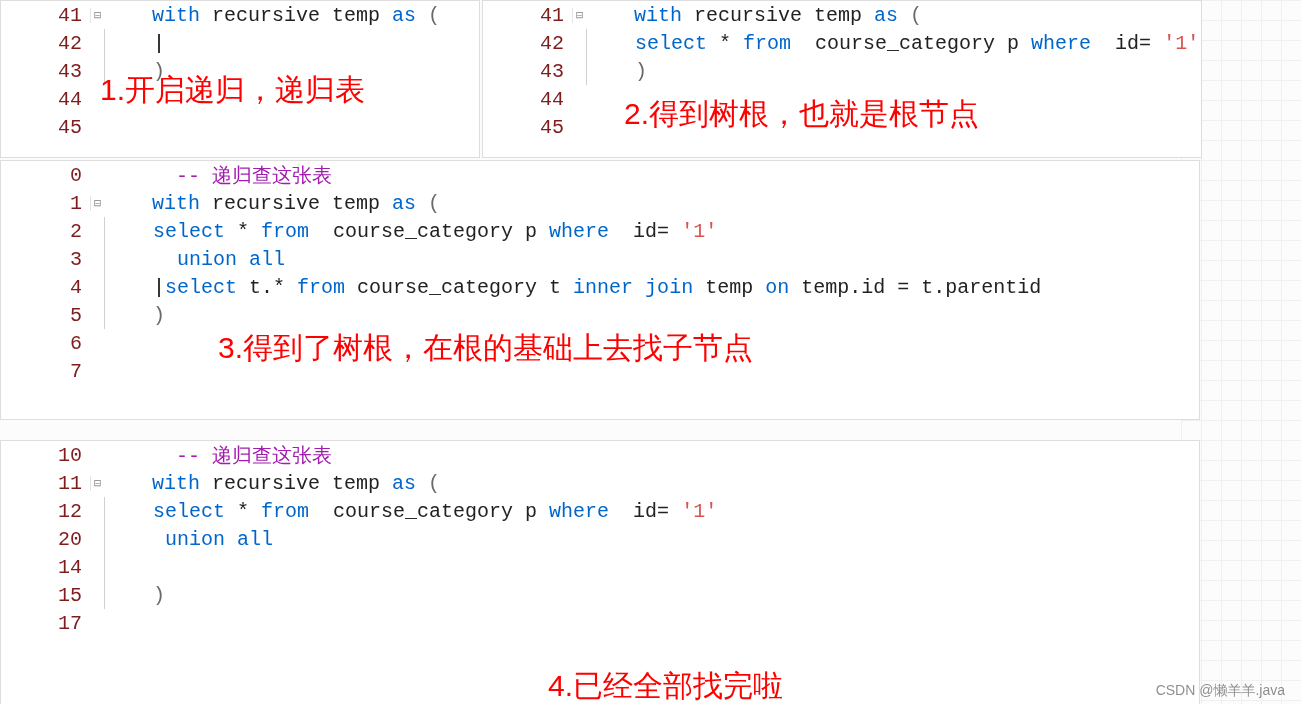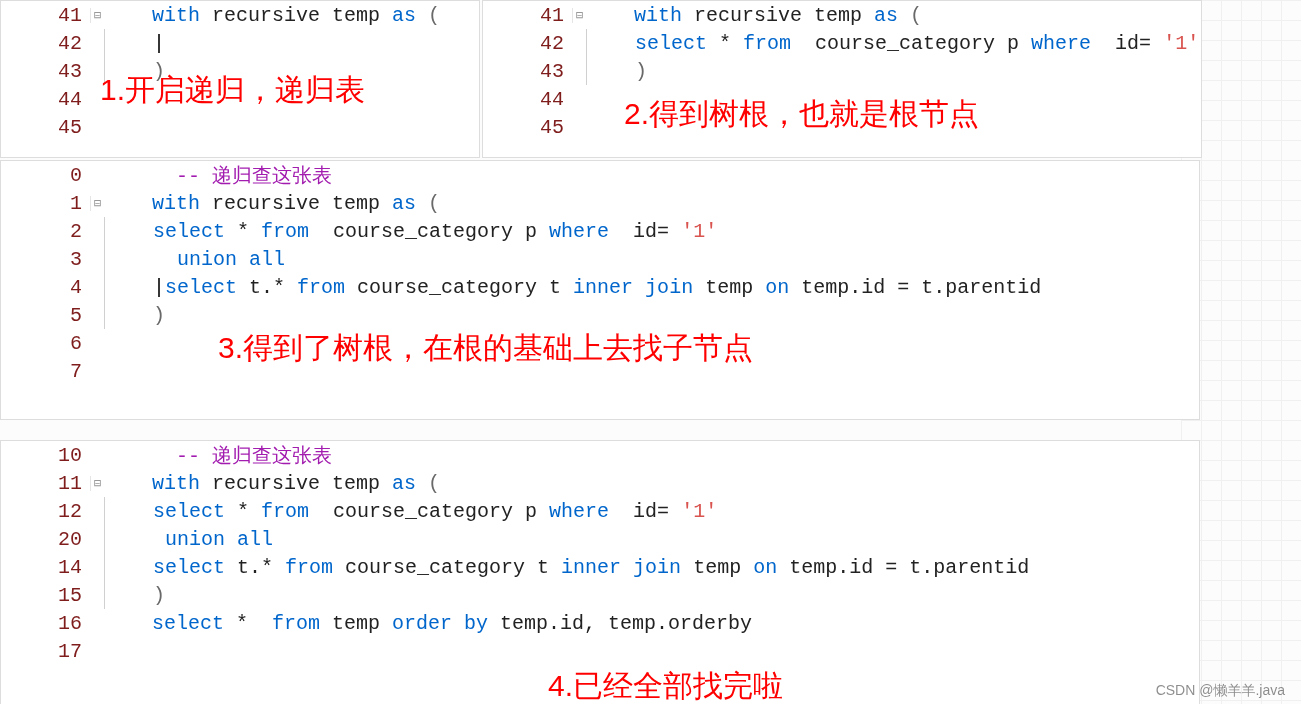--- a/index.html
+++ b/index.html
@@ -119,23 +119,22 @@
     <div class="line"><span class="ln">4</span><span class="fold"></span><span class="guide"></span><span class="code"><span style="color: rgb(0, 0, 0);">|</span><span class="kw">select</span><span class="id"> t.* </span><span class="kw">from</span><span class="id"> course_category t </span><span class="kw">inner join</span><span class="id"> temp </span><span class="kw">on</span><span class="id"> temp.id = t.parentid</span></span></div>
     <div class="line"><span class="ln">5</span><span class="fold"></span><span class="guide"></span><span class="code"><span class="op">)</span></span></div>
     <div class="line"><span class="ln">6</span><span class="fold"></span><span class="code"></span></div>
     <div class="line"><span class="ln">7</span><span class="fold"></span><span class="code"></span></div>
   </div>
 <div id="pane-p4" class="pane" style="left: 0px; top: 440px; width: 1200px; height: 282px;">
     <div class="line"><span class="ln">10</span><span class="fold"></span><span class="code"><span class="id">  </span><span class="cmt">-- 递归查这张表</span></span></div>
     <div class="line"><span class="ln">11</span><span class="fold">⊟</span><span class="code"><span class="kw">with</span><span class="id"> recursive temp </span><span class="kw">as</span><span class="id"> </span><span class="op">(</span></span></div>
     <div class="line"><span class="ln">12</span><span class="fold"></span><span class="guide"></span><span class="code"><span class="kw">select</span><span class="id"> * </span><span class="kw">from</span><span class="id">  course_category p </span><span class="kw">where</span><span class="id">  id= </span><span class="str">'1'</span></span></div>
     <div class="line"><span class="ln">20</span><span class="fold"></span><span class="guide"></span><span class="code"><span class="id"> </span><span class="kw">union all</span></span></div>
-    <div class="line"><span class="ln">14</span><span class="fold"></span><span class="guide"></span><span class="code"><span class="kw">select</span><span class="id"> t.* </span><span class="kw">from</span><span class="id"> course_category t </span><span class="kw">inner join</span><span class="id"> temp </span><span class="kw">on</span><span class="id"> temp.id = t.parentid</span></span></div>
+    <div class="line"><span class="ln">14</span><span class="fold"></span><span class="guide"></span></div>
     <div class="line"><span class="ln">15</span><span class="fold"></span><span class="guide"></span><span class="code"><span class="op">)</span></span></div>
-    <div class="line"><span class="ln">16</span><span class="fold"></span><span class="code"><span class="kw">select</span><span class="id"> *  </span><span class="kw">from</span><span class="id"> temp </span><span class="kw">order by</span><span class="id"> temp.id, temp.orderby</span></span></div>
     <div class="line"><span class="ln">17</span><span class="fold"></span><span class="code"></span></div>
   </div>
 
 <div id="ann-a1" class="annotation" style="left: 100px; top: 70px;">1.开启递归，递归表</div>
 <div id="ann-a2" class="annotation" style="left: 624px; top: 94px;">2.得到树根，也就是根节点</div>
 <div id="ann-a3" class="annotation" style="left: 186px; top: 328px; margin-left: 32px;">3.得到了树根，在根的基础上去找子节点</div>
 <div id="ann-a4" class="annotation" style="left: 548px; top: 666px;">4.已经全部找完啦</div>
 
 <div class="watermark">CSDN @懒羊羊.java</div>
 

